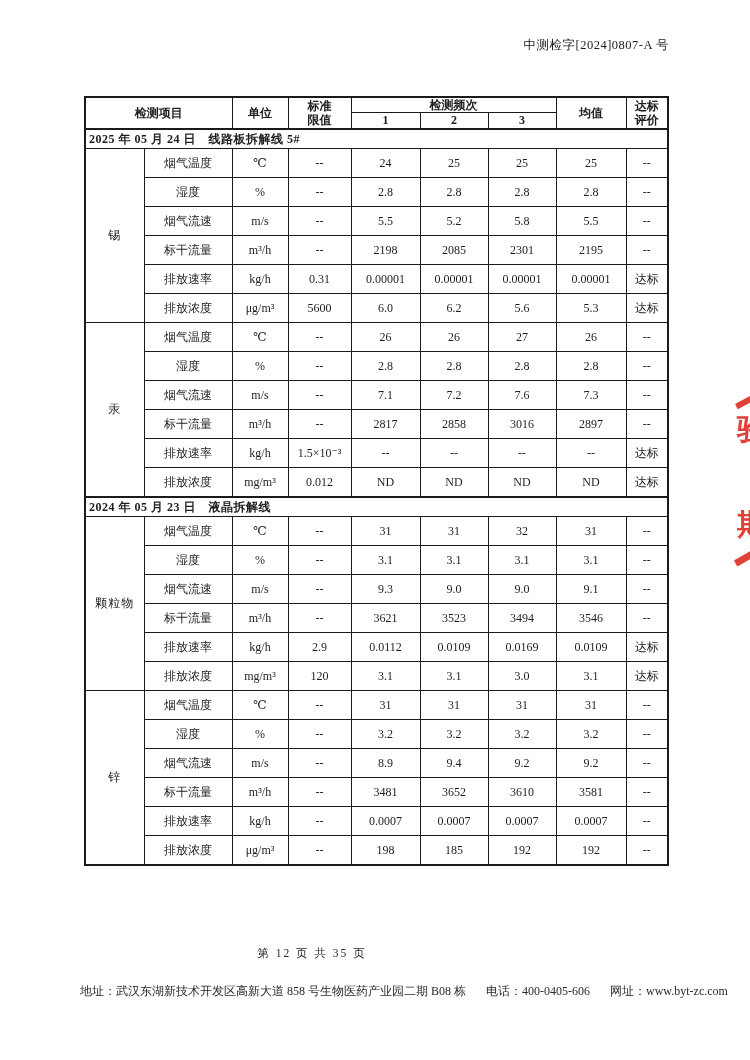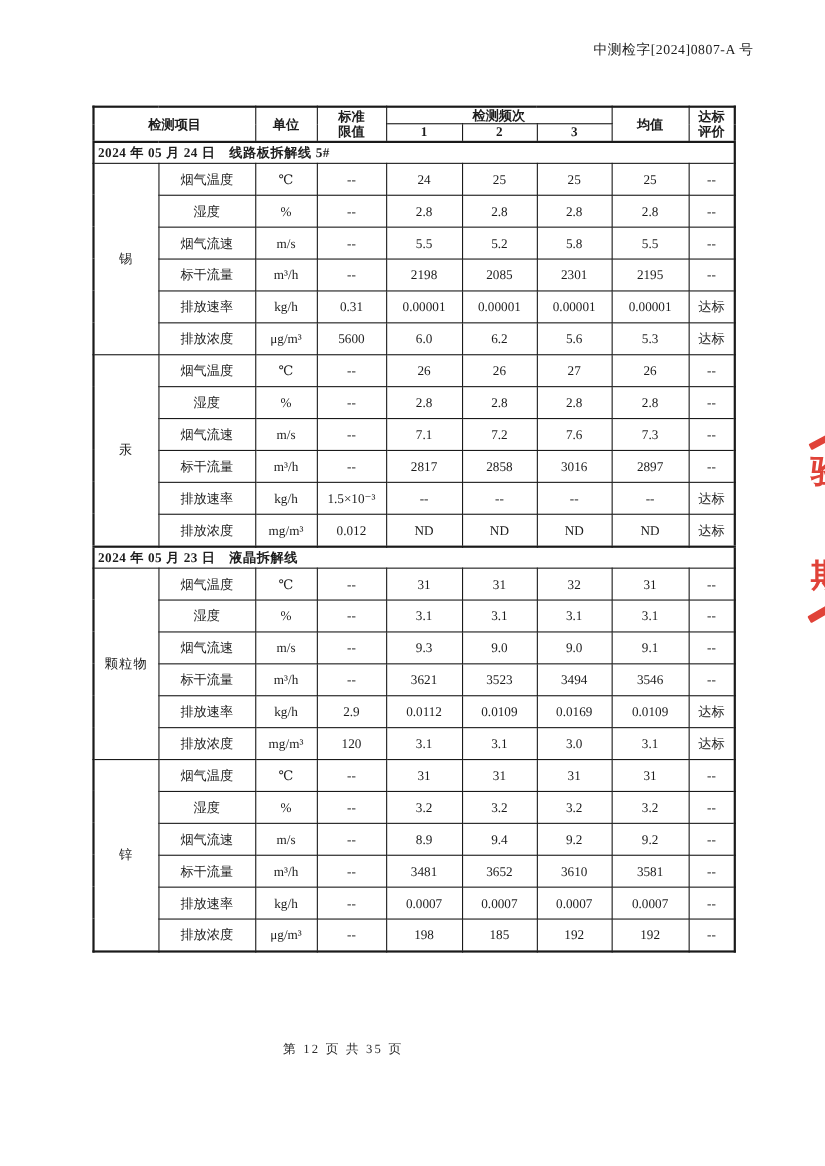--- a/index.html
+++ b/index.html
@@ -8,21 +8,21 @@
     width: 750px;
     height: 1060px;
     background: #ffffff;
     font-family: "Liberation Serif", "DejaVu Serif", serif;
     color: #1d1d1d;
     overflow: hidden;
   }
   .doc-no {
     position: absolute;
     top: 37px;
-    right: 65px;
+    right: 81px;
     font-size: 12.5px;
     letter-spacing: 0.5px;
   }
   .title {
     position: absolute;
     top: 68px;
     left: 0;
     width: 750px;
     text-align: center;
     font-weight: bold;
@@ -143,21 +143,21 @@
 评价</th>
       </tr>
       <tr>
         <th>1</th>
         <th>2</th>
         <th>3</th>
       </tr>
     </thead>
     <tbody id="tbody">
         <tr class="date-row">
-          <td colspan="9">2024 年 05 月 24 日　线路板拆解线 5#</td>
+          <td colspan="9">2025 年 05 月 24 日　线路板拆解线 5#</td>
         </tr>
         <tr>
           <td rowspan="6" class="cat-cell">锡</td>
           <td>烟气温度</td>
           <td>℃</td>
           <td>--</td>
           <td>24</td>
           <td>25</td>
           <td>25</td>
           <td>25</td>
@@ -404,14 +404,19 @@
 
   <div class="seal" style="color: rgb(224, 66, 56);">
     <div class="bar bar1" style="background: rgb(224, 66, 56);"></div>
     <div class="glyph g1">验</div>
     <div class="glyph g2">期</div>
     <div class="bar bar2" style="background: rgb(224, 66, 56);"></div>
   </div>
 
   <div class="page-num">第 12 页 共 35 页</div>
 
+  <div class="address">
+    <span>地址：武汉东湖新技术开发区高新大道 858 号生物医药产业园二期 B08 栋</span>
+    <span>电话：400-0405-606</span>
+    <span>网址：www.byt-zc.com</span>
+  </div>
 
 </div>
 
 </body></html>

